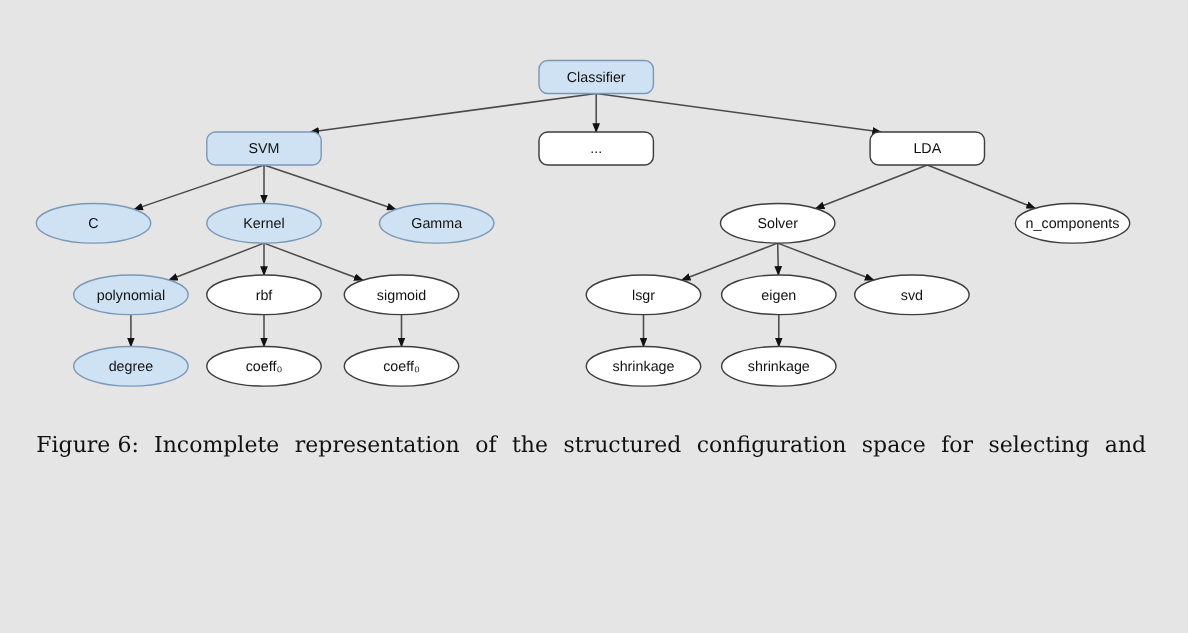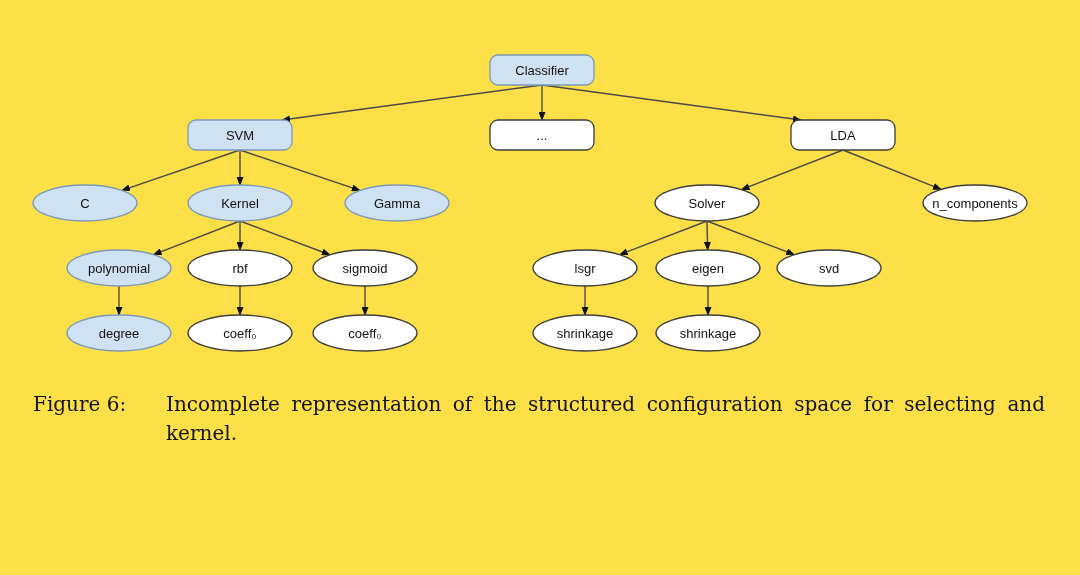--- a/index.html
+++ b/index.html
@@ -8,21 +8,21 @@
     background: #ffffff;
     width: 1080px;
     height: 575px;
     overflow: hidden;
     font-family: "Liberation Sans", "DejaVu Sans", sans-serif;
   }
   .page {
     width: 1080px;
     height: 575px;
     position: relative;
-    background: #fde047;
+    background: #e5e5e5;
   }
   #diagram {
     display: block;
     width: 1080px;
     height: 372px;
   }
   #diagram text {
     font-family: "Liberation Sans", "DejaVu Sans", sans-serif;
     font-size: 13px;
     fill: #111111;
@@ -37,21 +37,20 @@
     line-height: 28.5px;
     color: #111111;
   }
   .cap-label {
     flex: 0 0 auto;
     width: 107px;
     white-space: nowrap;
   }
   .cap-body {
     width: 902px;
-    margin-left: 26px;
   }
   .cap-line.just {
     text-align: justify;
     text-align-last: justify;
   }
   .cap-line.last {
     text-align: left;
   }
 </style>
 </head>
@@ -167,17 +166,16 @@
           <ellipse cx="708" cy="333" rx="52" ry="18" fill="#ffffff" stroke="#3d3d3d" stroke-width="1.3"></ellipse>
           <text x="708" y="337.5" text-anchor="middle" fill="#111111">shrinkage</text>
         </g>
       </g>
   </svg>
 
   <div class="caption">
     <span class="cap-label">Figure 6:</span>
     <div class="cap-body">
       <div class="cap-line just">Incomplete representation of the structured configuration space for selecting and</div>
-      <div class="cap-line last">kernel.</div>
     </div>
   </div>
 
 </div>
 
 </body></html>

